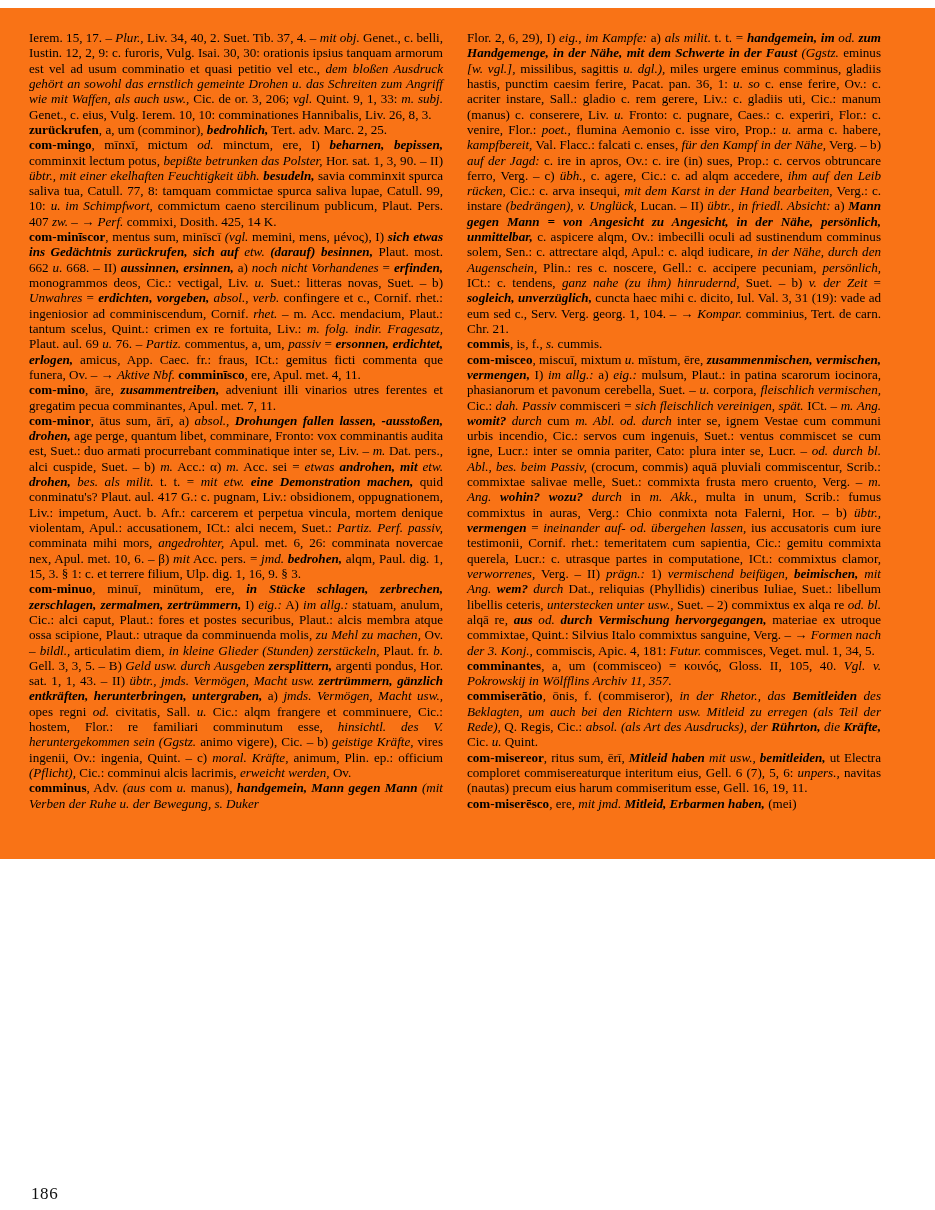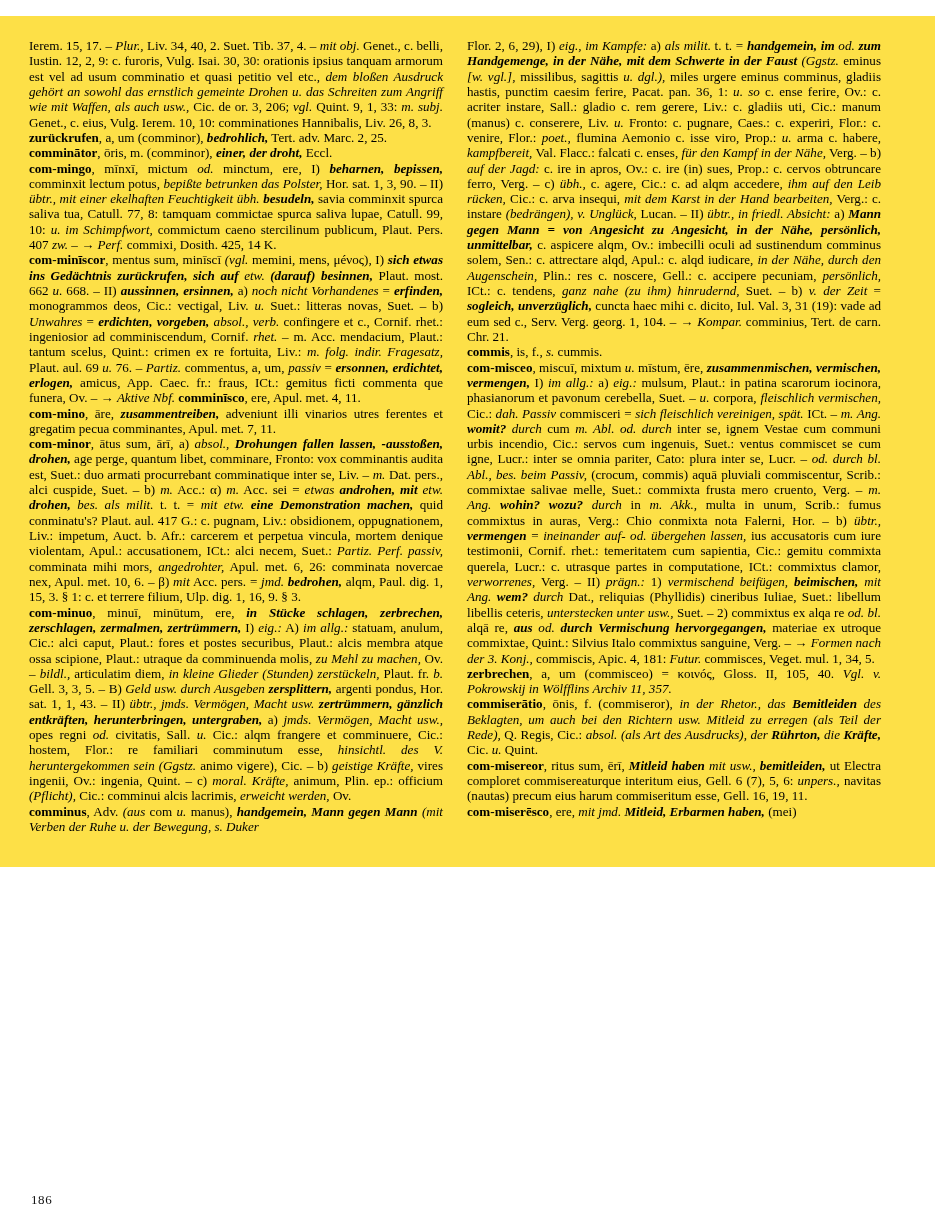--- a/index.html
+++ b/index.html
@@ -11,24 +11,24 @@
   body {
     width: 935px;
     height: 1210px;
     position: relative;
     font-family: "Liberation Serif", "DejaVu Serif", serif;
     color: #000000;
     overflow: hidden;
   }
   .page {
     position: absolute;
-    left: 0; top: 16px;
+    left: 0; top: 8px;
     width: 935px;
     height: 851px;
-    background: #fde047;
+    background: #f97316;
   }
   .columns {
     position: absolute;
     left: 29px;
     top: 22px;
     width: 880px;
     height: 1130px;
     display: flex;
     flex-direction: row;
     gap: 24px;
@@ -58,21 +58,21 @@
     font-style: italic;
   }
   .grk {
     font-family: Liberation Serif, serif;
     font-style: normal;
   }
   .pageno {
     position: absolute;
     left: 31px;
     top: 1176px;
-    font-size: 13px;
+    font-size: 17px;
     letter-spacing: 0.6px;
     color: #111111;
     font-family: "Liberation Serif", "DejaVu Serif", serif;
   }
   
   .scan-tint {
     position: absolute;
     left: 0; top: 0; right: 0; bottom: 0;
     pointer-events: none;
     background: transparent;
@@ -81,33 +81,32 @@
 </head>
 <body>
 
 <div class="page">
 
   <div class="columns">
 
     <div class="col" id="col-left">
         <p class="entry">Ierem. 15, 17. – <i>Plur.,</i> Liv. 34, 40, 2. Suet. Tib. 37, 4. – <i>mit obj.</i> Genet., c. belli, Iustin. 12, 2, 9: c. furoris, Vulg. Isai. 30, 30: orationis ipsius tanquam armorum est vel ad usum comminatio et quasi petitio vel etc., <i>dem bloßen Ausdruck gehört an sowohl das ernstlich gemeinte Drohen u. das Schreiten zum Angriff wie mit Waffen, als auch usw.,</i> Cic. de or. 3, 206; <i>vgl.</i> Quint. 9, 1, 33: <i>m. subj.</i> Genet., c. eius, Vulg. Ierem. 10, 10: comminationes Hannibalis, Liv. 26, 8, 3.</p>
         <p class="entry"><b>zurückrufen</b>, a, um (comminor), <b><i>bedrohlich,</i></b> Tert. adv. Marc. 2, 25.</p>
-        <p class="entry"><b>comminātor</b>, ōris, m. (comminor), <b><i>einer, der droht,</i></b> Eccl.</p>
         <p class="entry"><b>com-mingo</b>, mīnxī, mictum <i>od.</i> minctum, ere, I) <b><i>beharnen, bepissen,</i></b> comminxit lectum potus, <i>bepißte betrunken das Polster,</i> Hor. sat. 1, 3, 90. – II) <i>übtr., mit einer ekelhaften Feuchtigkeit übh.</i> <b><i>besudeln,</i></b> savia comminxit spurca saliva tua, Catull. 77, 8: tamquam commictae spurca saliva lupae, Catull. 99, 10: <i>u. im Schimpfwort,</i> commictum caeno stercilinum publicum, Plaut. Pers. 407 <i>zw.</i> – → <i>Perf.</i> commixi, Dosith. 425, 14 K.</p>
         <p class="entry"><b>com-minīscor</b>, mentus sum, minīscī <i>(vgl.</i> memini, mens, <span class="grk">μéνος</span>), I) <b><i>sich etwas ins Gedächtnis zurückrufen, sich auf</i></b> <i>etw.</i> <b><i>(darauf) besinnen,</i></b> Plaut. most. 662 <i>u.</i> 668. – II) <b><i>aussinnen, ersinnen,</i></b> a) <i>noch nicht Vorhandenes</i> = <b><i>erfinden,</i></b> monogrammos deos, Cic.: vectigal, Liv. <i>u.</i> Suet.: litteras novas, Suet. – b) <i>Unwahres</i> = <b><i>erdichten, vorgeben,</i></b> <i>absol., verb.</i> confingere et c., Cornif. rhet.: ingeniosior ad comminiscendum, Cornif. <i>rhet.</i> – m. Acc. mendacium, Plaut.: tantum scelus, Quint.: crimen ex re fortuita, Liv.: <i>m. folg. indir. Fragesatz,</i> Plaut. aul. 69 <i>u.</i> 76. – <i>Partiz.</i> commentus, a, um, <i>passiv</i> = <b><i>ersonnen, erdichtet, erlogen,</i></b> amicus, App. Caec. fr.: fraus, ICt.: gemitus ficti commenta que funera, Ov. – → <i>Aktive Nbf.</i> <b>comminīsco</b>, ere, Apul. met. 4, 11.</p>
         <p class="entry"><b>com-mino</b>, āre, <b><i>zusammentreiben,</i></b> adveniunt illi vinarios utres ferentes et gregatim pecua comminantes, Apul. met. 7, 11.</p>
         <p class="entry"><b>com-minor</b>, ātus sum, ārī, a) <i>absol.,</i> <b><i>Drohungen fallen lassen, -ausstoßen, drohen,</i></b> age perge, quantum libet, comminare, Fronto: vox comminantis audita est, Suet.: duo armati procurrebant comminatique inter se, Liv. – <i>m.</i> Dat. pers., alci cuspide, Suet. – b) <i>m.</i> Acc.: α) <i>m.</i> Acc. sei = <i>etwas</i> <b><i>androhen, mit</i></b> <i>etw.</i> <b><i>drohen,</i></b> <i>bes. als milit.</i> t. t. = <i>mit etw.</i> <b><i>eine Demonstration machen,</i></b> quid conminatu's? Plaut. aul. 417 G.: c. pugnam, Liv.: obsidionem, oppugnationem, Liv.: impetum, Auct. b. Afr.: carcerem et perpetua vincula, mortem denique violentam, Apul.: accusationem, ICt.: alci necem, Suet.: <i>Partiz. Perf. passiv,</i> comminata mihi mors, <i>angedrohter,</i> Apul. met. 6, 26: comminata novercae nex, Apul. met. 10, 6. – β) <i>mit</i> Acc. pers. = <i>jmd.</i> <b><i>bedrohen,</i></b> alqm, Paul. dig. 1, 15, 3. § 1: c. et terrere filium, Ulp. dig. 1, 16, 9. § 3.</p>
         <p class="entry"><b>com-minuo</b>, minuī, minūtum, ere, <b><i>in Stücke schlagen, zerbrechen, zerschlagen, zermalmen, zertrümmern,</i></b> I) <i>eig.:</i> A) <i>im allg.:</i> statuam, anulum, Cic.: alci caput, Plaut.: fores et postes securibus, Plaut.: alcis membra atque ossa scipione, Plaut.: utraque da comminuenda molis, <i>zu Mehl zu machen,</i> Ov. – <i>bildl.,</i> articulatim diem, <i>in kleine Glieder (Stunden) zerstückeln,</i> Plaut. fr. <i>b.</i> Gell. 3, 3, 5. – B) <i>Geld usw. durch Ausgeben</i> <b><i>zersplittern,</i></b> argenti pondus, Hor. sat. 1, 1, 43. – II) <i>übtr., jmds. Vermögen, Macht usw.</i> <b><i>zertrümmern, gänzlich entkräften, herunterbringen, untergraben,</i></b> a) <i>jmds. Vermögen, Macht usw.,</i> opes regni <i>od.</i> civitatis, Sall. <i>u.</i> Cic.: alqm frangere et comminuere, Cic.: hostem, Flor.: re familiari comminutum esse, <i>hinsichtl. des V. heruntergekommen sein (Ggstz.</i> animo vigere), Cic. – b) <i>geistige Kräfte,</i> vires ingenii, Ov.: ingenia, Quint. – c) <i>moral. Kräfte,</i> animum, Plin. ep.: officium <i>(Pflicht),</i> Cic.: comminui alcis lacrimis, <i>erweicht werden,</i> Ov.</p>
         <p class="entry"><b>comminus</b>, Adv. <i>(aus</i> com <i>u.</i> manus), <b><i>handgemein, Mann gegen Mann</i></b> <i>(mit Verben der Ruhe u. der Bewegung, s. Duker</i></p>
       </div>
     <div class="col" id="col-right">
         <p class="entry">Flor. 2, 6, 29), I) <i>eig., im Kampfe:</i> a) <i>als milit.</i> t. t. = <b><i>handgemein, im</i></b> <i>od.</i> <b><i>zum Handgemenge, in der Nähe, mit dem Schwerte in der Faust</i></b> <i>(Ggstz.</i> eminus <i>[w. vgl.],</i> missilibus, sagittis <i>u. dgl.),</i> miles urgere eminus comminus, gladiis hastis, punctim caesim ferire, Pacat. pan. 36, 1: <i>u. so</i> c. ense ferire, Ov.: c. acriter instare, Sall.: gladio c. rem gerere, Liv.: c. gladiis uti, Cic.: manum (manus) c. conserere, Liv. <i>u.</i> Fronto: c. pugnare, Caes.: c. experiri, Flor.: c. venire, Flor.: <i>poet.,</i> flumina Aemonio c. isse viro, Prop.: <i>u.</i> arma c. habere, <i>kampfbereit,</i> Val. Flacc.: falcati c. enses, <i>für den Kampf in der Nähe,</i> Verg. – b) <i>auf der Jagd:</i> c. ire in apros, Ov.: c. ire (in) sues, Prop.: c. cervos obtruncare ferro, Verg. – c) <i>übh.,</i> c. agere, Cic.: c. ad alqm accedere, <i>ihm auf den Leib rücken,</i> Cic.: c. arva insequi, <i>mit dem Karst in der Hand bearbeiten,</i> Verg.: c. instare <i>(bedrängen), v. Unglück,</i> Lucan. – II) <i>übtr., in friedl. Absicht:</i> a) <b><i>Mann gegen Mann = von Angesicht zu Angesicht, in der Nähe, persönlich, unmittelbar,</i></b> c. aspicere alqm, Ov.: imbecilli oculi ad sustinendum comminus solem, Sen.: c. attrectare alqd, Apul.: c. alqd iudicare, <i>in der Nähe, durch den Augenschein,</i> Plin.: res c. noscere, Gell.: c. accipere pecuniam, <i>persönlich,</i> ICt.: c. tendens, <i>ganz nahe (zu ihm) hinrudernd,</i> Suet. – b) <i>v. der Zeit</i> = <b><i>sogleich, unverzüglich,</i></b> cuncta haec mihi c. dicito, Iul. Val. 3, 31 (19): vade ad eum sed c., Serv. Verg. georg. 1, 104. – → <i>Kompar.</i> comminius, Tert. de carn. Chr. 21.</p>
         <p class="entry"><b>commis</b>, is, f., <i>s.</i> cummis.</p>
         <p class="entry"><b>com-misceo</b>, miscuī, mixtum <i>u.</i> mīstum, ēre, <b><i>zusammenmischen, vermischen, vermengen,</i></b> I) <i>im allg.:</i> a) <i>eig.:</i> mulsum, Plaut.: in patina scarorum iocinora, phasianorum et pavonum cerebella, Suet. – <i>u.</i> corpora, <i>fleischlich vermischen,</i> Cic.: <i>dah. Passiv</i> commisceri = <i>sich fleischlich vereinigen, spät.</i> ICt. – <i>m. Ang.</i> <b><i>womit?</i></b> <i>durch</i> cum <i>m. Abl. od. durch</i> inter se, ignem Vestae cum communi urbis incendio, Cic.: servos cum ingenuis, Suet.: ventus commiscet se cum igne, Lucr.: inter se omnia pariter, Cato: plura inter se, Lucr. – <i>od. durch bl. Abl., bes. beim Passiv,</i> (crocum, commis) aquā pluviali commiscentur, Scrib.: commixtae salivae melle, Suet.: commixta frusta mero cruento, Verg. – <i>m. Ang.</i> <b><i>wohin? wozu?</i></b> <i>durch</i> in <i>m. Akk.,</i> multa in unum, Scrib.: fumus commixtus in auras, Verg.: Chio conmixta nota Falerni, Hor. – b) <i>übtr.,</i> <b><i>vermengen</i></b> = <i>ineinander auf- od. übergehen lassen,</i> ius accusatoris cum iure testimonii, Cornif. rhet.: temeritatem cum sapientia, Cic.: gemitu commixta querela, Lucr.: c. utrasque partes in computatione, ICt.: commixtus clamor, <i>verworrenes,</i> Verg. – II) <i>prägn.:</i> 1) <i>vermischend beifügen,</i> <b><i>beimischen,</i></b> <i>mit Ang.</i> <b><i>wem?</i></b> <i>durch</i> Dat., reliquias (Phyllidis) cineribus Iuliae, Suet.: libellum libellis ceteris, <i>unterstecken unter usw.,</i> Suet. – 2) commixtus ex alqa re <i>od. bl.</i> alqā re, <b><i>aus</i></b> <i>od.</i> <b><i>durch Vermischung hervorgegangen,</i></b> materiae ex utroque commixtae, Quint.: Silvius Italo commixtus sanguine, Verg. – → <i>Formen nach der 3. Konj.,</i> commiscis, Apic. 4, 181: <i>Futur.</i> commisces, Veget. mul. 1, 34, 5.</p>
-        <p class="entry"><b>zerbrechen</b>, a, um (commisceo) = <span class="grk">κοινóς</span>, Gloss. II, 105, 40. <i>Vgl. v. Pokrowskij in Wölfflins Archiv 11, 357.</i></p>
+        <p class="entry"><b>comminantes</b>, a, um (commisceo) = <span class="grk">κοινóς</span>, Gloss. II, 105, 40. <i>Vgl. v. Pokrowskij in Wölfflins Archiv 11, 357.</i></p>
         <p class="entry"><b>commiserātio</b>, ōnis, f. (commiseror), <i>in der Rhetor., das</i> <b><i>Bemitleiden</i></b> <i>des Beklagten, um auch bei den Richtern usw. Mitleid zu erregen (als Teil der Rede),</i> Q. Regis, Cic.: <i>absol. (als Art des Ausdrucks), der</i> <b><i>Rührton,</i></b> <i>die</i> <b><i>Kräfte,</i></b> Cic. <i>u.</i> Quint.</p>
         <p class="entry"><b>com-misereor</b>, ritus sum, ērī, <b><i>Mitleid haben</i></b> <i>mit usw.,</i> <b><i>bemitleiden,</i></b> ut Electra comploret commisereaturque interitum eius, Gell. 6 (7), 5, 6: <i>unpers.,</i> navitas (nautas) precum eius harum commiseritum esse, Gell. 16, 19, 11.</p>
         <p class="entry"><b>com-miserēsco</b>, ere, <i>mit jmd.</i> <b><i>Mitleid, Erbarmen haben,</i></b> (mei)</p>
       </div>
 
   </div>
 
   <div class="pageno">186</div>
 
   <div class="scan-tint"></div>

